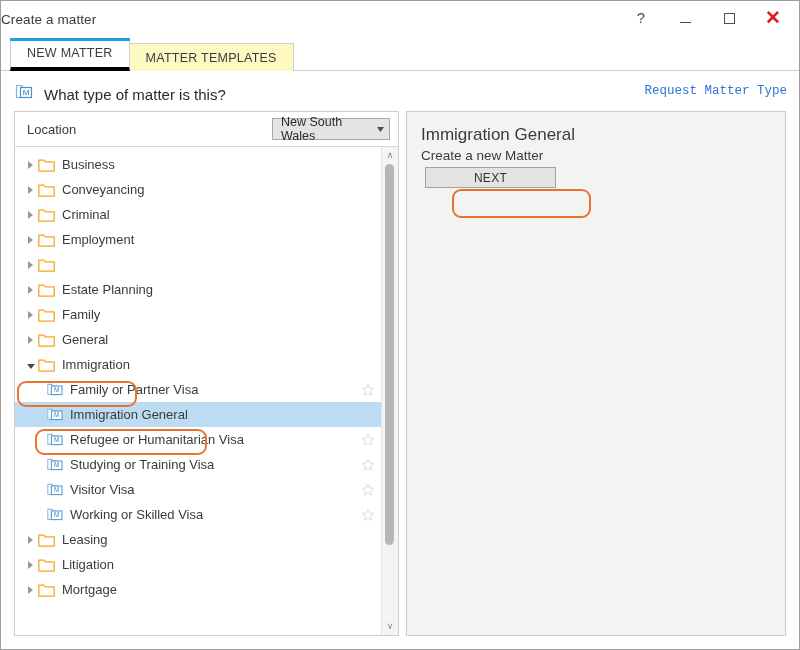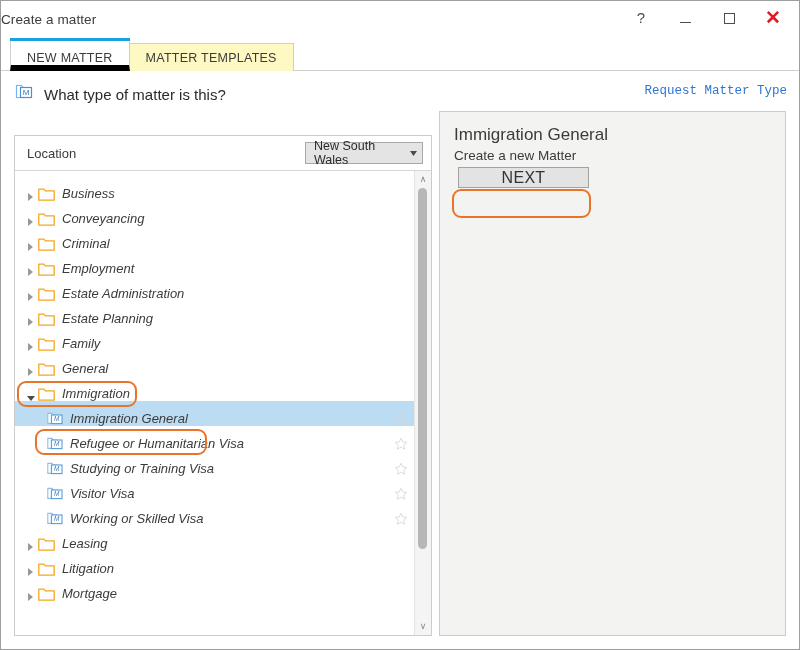--- a/index.html
+++ b/index.html
@@ -117,22 +117,21 @@
     border: 1px solid #cfcfcf;
     border-bottom: none;
     margin-right: -1px;
     cursor: default;
     z-index: 1;
   }
   .tab.active {
     background: #ffffff;
     z-index: 3;
     height: 33px;
-    border-bottom: 6px solid #000000;
-    align-items: flex-end;
+    border-bottom: 4px solid #000000;
   }
   .tab.active::before {
     content: "";
     position: absolute;
     left: -1px; right: -1px; top: -1px;
     height: 3px;
     background: #1ba1e2;
   }
 
   
@@ -166,30 +165,29 @@
 
   
   .body {
     flex: 1;
     display: flex;
     padding: 0 13px 13px 13px;
     box-sizing: border-box;
     min-height: 0;
   }
   .left-pane {
-    width: 418px;
+    width: 385px;
     flex: none;
     box-sizing: border-box;
     border: 1px solid #cccccc;
     background: #ffffff;
     display: flex;
     flex-direction: column;
     position: relative;
     min-height: 0;
-    margin-top: 24px;
   }
   .location-bar {
     flex: none;
     height: 35px;
     display: flex;
     align-items: center;
     padding: 0 8px 0 12px;
     border-bottom: 1px solid #d6d6d6;
     box-sizing: border-box;
   }
@@ -228,27 +226,26 @@
   .tree {
     flex: 1;
     overflow: hidden;
     padding-top: 5px;
     box-sizing: border-box;
     min-width: 0;
   }
   .tree-row {
     height: 25px;
     display: flex;
-    align-items: flex-end;
+    align-items: center;
     padding-left: 8px;
     padding-right: 6px;
     position: relative;
     cursor: default;
     box-sizing: border-box;
-    font-style: italic;
   }
   .tree-row.child { padding-left: 32px; }
   .tree-row.selected { background: #bcdcf4; }
   .expander {
     width: 15px;
     flex: none;
     display: flex;
     align-items: center;
     justify-content: center;
   }
@@ -347,21 +344,21 @@
   }
   .next-btn {
     width: 131px;
     height: 21px;
     box-sizing: border-box;
     background: #e3e3e3;
     border: 1px solid #a2a2a2;
     display: flex;
     align-items: center;
     justify-content: center;
-    font-size: 16px;
+    font-size: 12px;
     color: #333333;
     letter-spacing: .3px;
     cursor: default;
     margin-left: 4px;
   }
 </style>
 </head>
 <body>
 
 <div class="window">
@@ -453,21 +450,20 @@
               </svg>
               <span class="tree-label">Employment</span>
             </div>
             <div class="tree-row">
               <span class="expander">
                 <span class="tri-closed"></span>
               </span>
               <svg class="folder-icon" viewBox="0 0 17 14">
                 <path d="M0.8 2.2 h5.2 l1.3 1.6 h8.9 v9.4 h-15.4 z" fill="#ffffff" stroke="#f5a623" stroke-width="1.3" stroke-linejoin="round"></path>
               </svg>
-              <span class="tree-label">Estate Administration</span>
             </div>
             <div class="tree-row">
               <span class="expander">
                 <span class="tri-closed"></span>
               </span>
               <svg class="folder-icon" viewBox="0 0 17 14">
                 <path d="M0.8 2.2 h5.2 l1.3 1.6 h8.9 v9.4 h-15.4 z" fill="#ffffff" stroke="#f5a623" stroke-width="1.3" stroke-linejoin="round"></path>
               </svg>
               <span class="tree-label">Estate Planning</span>
             </div>
@@ -490,20 +486,31 @@
               <span class="tree-label">General</span>
             </div>
             <div class="tree-row">
               <span class="expander">
                 <span class="tri-open"></span>
               </span>
               <svg class="folder-icon" viewBox="0 0 17 14">
                 <path d="M0.8 2.2 h5.2 l1.3 1.6 h8.9 v9.4 h-15.4 z" fill="#ffffff" stroke="#f5a623" stroke-width="1.3" stroke-linejoin="round"></path>
               </svg>
               <span class="tree-label">Immigration</span>
+            </div>
+            <div class="tree-row child">
+              <svg class="matter-icon" viewBox="0 0 16 15">
+                <path d="M0.8 2.4 h4.2 l1.2 1.6 h3.6 v8.4 h-9 z" fill="#ffffff" stroke="#8fbde8" stroke-width="1.1"></path>
+                <rect x="4.4" y="4" width="10.6" height="8.6" fill="#ffffff" stroke="#5b9bd5" stroke-width="1.1"></rect>
+                <text x="9.7" y="10.4" font-family="Liberation Sans, sans-serif" font-size="6.4" fill="#3f82c4" text-anchor="middle">M</text>
+              </svg>
+              <span class="tree-label">Family or Partner Visa</span>
+              <svg class="star-icon" viewBox="0 0 16 16">
+                <path d="M8 1.4 l2 4.3 4.6.5 -3.4 3.1 .95 4.6 -4.15-2.4 -4.15 2.4 .95-4.6 -3.4-3.1 4.6-.5 z" fill="none" stroke="#d4d4d4" stroke-width="1.1" stroke-linejoin="round"></path>
+              </svg>
             </div>
             <div class="tree-row child selected">
               <svg class="matter-icon" viewBox="0 0 16 15">
                 <path d="M0.8 2.4 h4.2 l1.2 1.6 h3.6 v8.4 h-9 z" fill="#ffffff" stroke="#8fbde8" stroke-width="1.1"></path>
                 <rect x="4.4" y="4" width="10.6" height="8.6" fill="#ffffff" stroke="#5b9bd5" stroke-width="1.1"></rect>
                 <text x="9.7" y="10.4" font-family="Liberation Sans, sans-serif" font-size="6.4" fill="#3f82c4" text-anchor="middle">M</text>
               </svg>
               <span class="tree-label">Immigration General</span>
               <svg class="star-icon" viewBox="0 0 16 16">
                 <path d="M8 1.4 l2 4.3 4.6.5 -3.4 3.1 .95 4.6 -4.15-2.4 -4.15 2.4 .95-4.6 -3.4-3.1 4.6-.5 z" fill="none" stroke="#d4d4d4" stroke-width="1.1" stroke-linejoin="round"></path>

